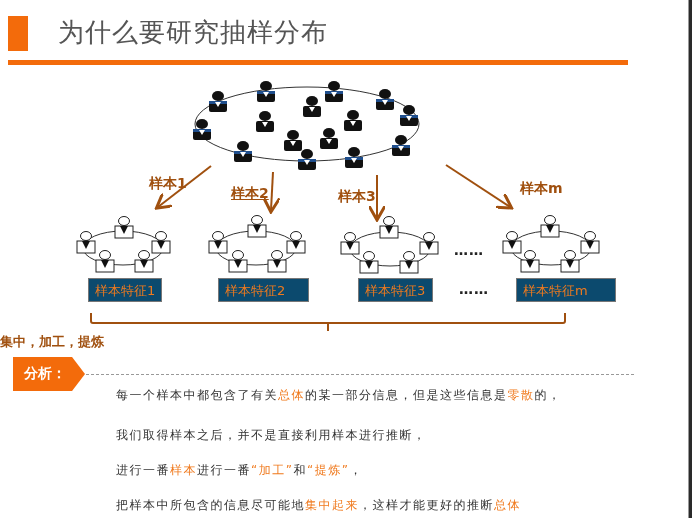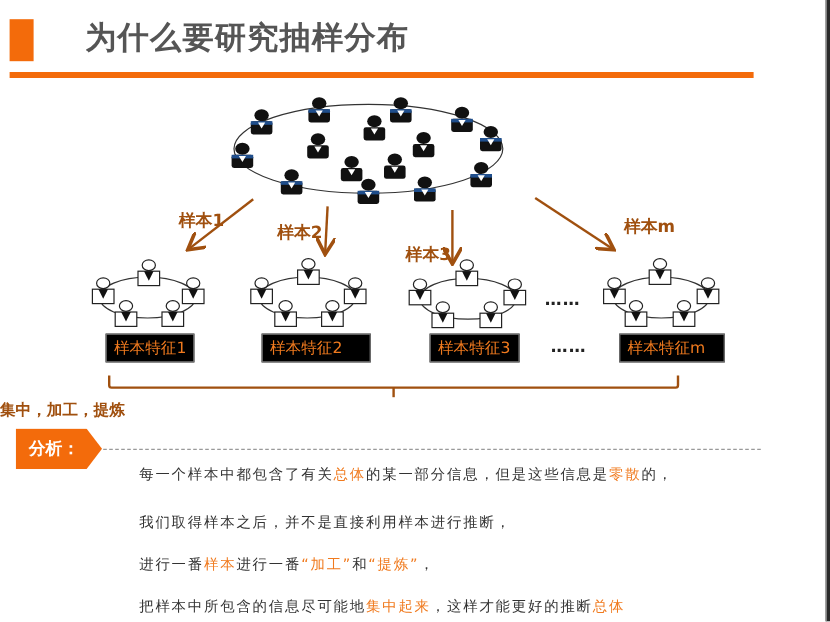--- a/index.html
+++ b/index.html
@@ -3,25 +3,25 @@
 <meta charset="utf-8">
 <style>
   html, body { margin: 0; padding: 0; }
   body {
     width: 692px; height: 518px; position: relative; overflow: hidden;
     background: #ffffff;
     font-family: "DejaVu Sans", "Liberation Sans", sans-serif;
   }
   .right-edge { position: absolute; right: 0; top: 0; width: 3px; height: 518px; background: #2a2a2a; border-left: 1px solid #999; }
   .title-bar-mark { position: absolute; left: 8px; top: 16px; width: 20px; height: 35px; background: #f36b0b; }
-  .title { position: absolute; left: 71px; top: 14px; font-size: 26px; font-weight: bold; color: #555555; letter-spacing: 1px; line-height: 36px; }
+  .title { position: absolute; left: 58px; top: 14px; font-size: 26px; font-weight: normal; color: #555555; letter-spacing: 1px; line-height: 36px; }
   .title-rule { position: absolute; left: 8px; top: 60px; width: 620px; height: 5px; background: #f36b0b; }
   svg.diagram { position: absolute; left: 0; top: 0; }
   .label-box {
-    position: absolute; height: 24px; background: #000000; border: 1px solid #777;
+    position: absolute; height: 24px; background: #0c4a6e; border: 1px solid #777;
     color: #f07a1e; font-size: 13px; line-height: 24px; padding-left: 6px; box-sizing: border-box;
   }
   .sample-label { position: absolute; color: #a0500f; font-size: 14px; font-weight: bold; }
   .dots { position: absolute; font-size: 14px; font-weight: bold; color: #222; letter-spacing: 1px; }
   .summary { position: absolute; left: 0; width: 660px; top: 333px; text-align: left; color: #a0500f; font-weight: bold; font-size: 13px; }
   .analysis-badge {
     position: absolute; left: 13px; top: 357px; width: 72px; height: 34px;
     background: #f36b0b;
     clip-path: polygon(0 0, 82% 0, 100% 50%, 82% 100%, 0 100%);
   }
@@ -116,31 +116,31 @@
     <use href="#person-outline" x="590" y="243"></use>
     <use href="#person-outline" x="530" y="262"></use>
     <use href="#person-outline" x="570" y="262"></use>
   </g>
 
   <path d="M91,313 L91,321 Q91,323 93,323 L563,323 Q565,323 565,321 L565,313" fill="none" stroke="#a0500f" stroke-width="2"></path>
   <line x1="328" y1="323" x2="328" y2="331" stroke="#a0500f" stroke-width="2"></line>
 </svg>
 
 <span class="sample-label" style="left:149px;top:175px;">样本1</span>
-<span class="sample-label" style="left:231px;top:185px;">样本2</span>
-<span class="sample-label" style="left:338px;top:188px;margin-top:16px;">样本3</span>
+<span class="sample-label" style="left:231px;top:185px;text-decoration:underline;">样本2</span>
+<span class="sample-label" style="left:338px;top:188px;">样本3</span>
 <span class="sample-label" style="left:480px;top:180px;padding-left:40px;">样本m</span>
 
 <span class="dots" style="left:454px;top:242px;">……</span>
 <span class="dots" style="left:459px;top:281px;">……</span>
 
 <div class="label-box" style="left:88px;top:278px;width:74px;">样本特征1</div>
 <div class="label-box" style="left:218px;top:278px;width:91px;">样本特征2</div>
 <div class="label-box" style="left:358px;top:278px;width:75px;">样本特征3</div>
-<div class="label-box" style="left:516px;top:278px;width:88px;">样本特征m</div>
+<div class="label-box" style="left:516px;top:278px;width:100px;">样本特征m</div>
 
 <div class="summary">集中，加工，提炼</div>
 
 <div class="analysis-badge"></div>
 <span class="analysis-text">分析：</span>
 <div class="dotted-rule"></div>
 
 <div class="line" style="top:387px;"><span>每一个样本中都包含了有关</span><span class="hl">总体</span><span>的某一部分信息，但是这些信息是</span><span class="hl">零散</span><span>的，</span></div>
 <div class="line" style="top:427px;"><span>我们取得样本之后，并不是直接利用样本进行推断，</span></div>
 <div class="line" style="top:462px;"><span>进行一番</span><span class="hl">样本</span><span>进行一番</span><span class="hl">“加工”</span><span>和</span><span class="hl">“提炼”</span><span>，</span></div>

